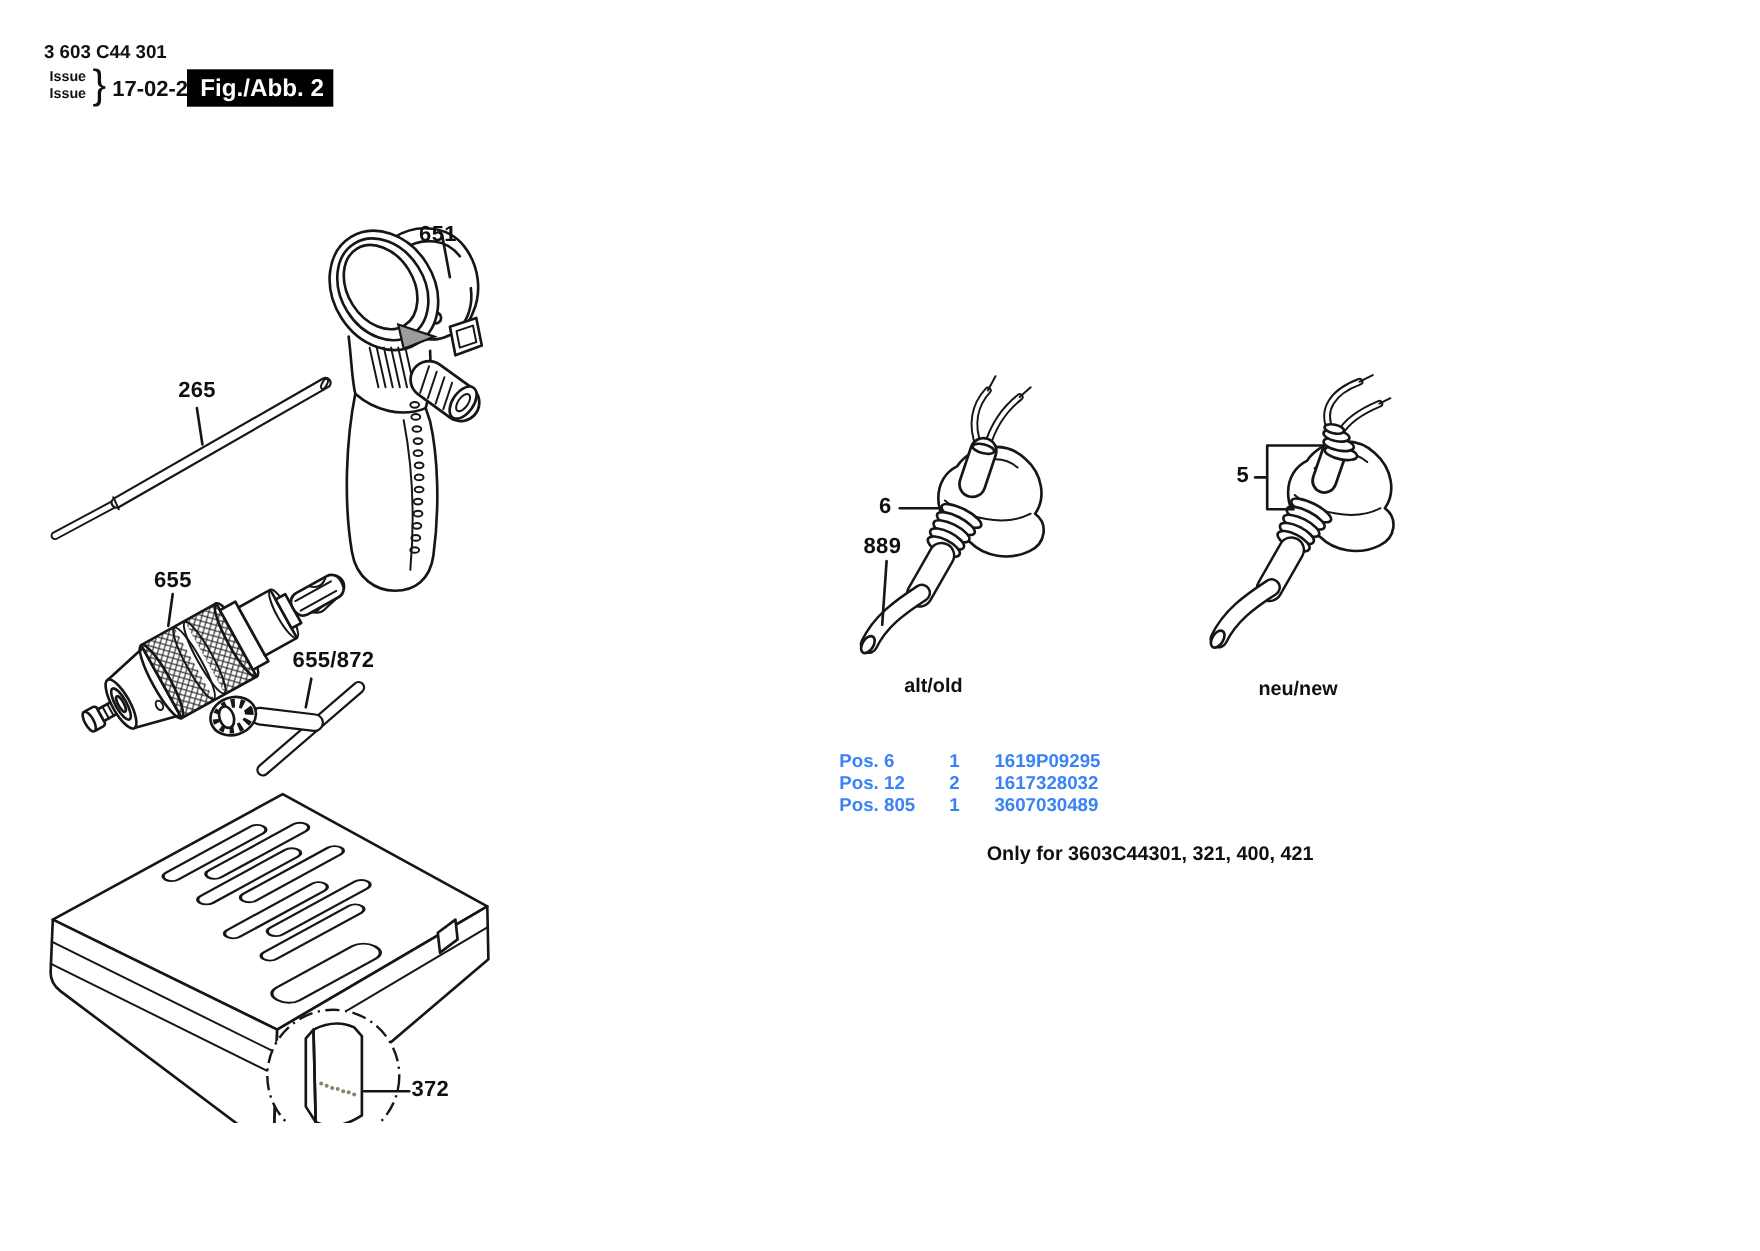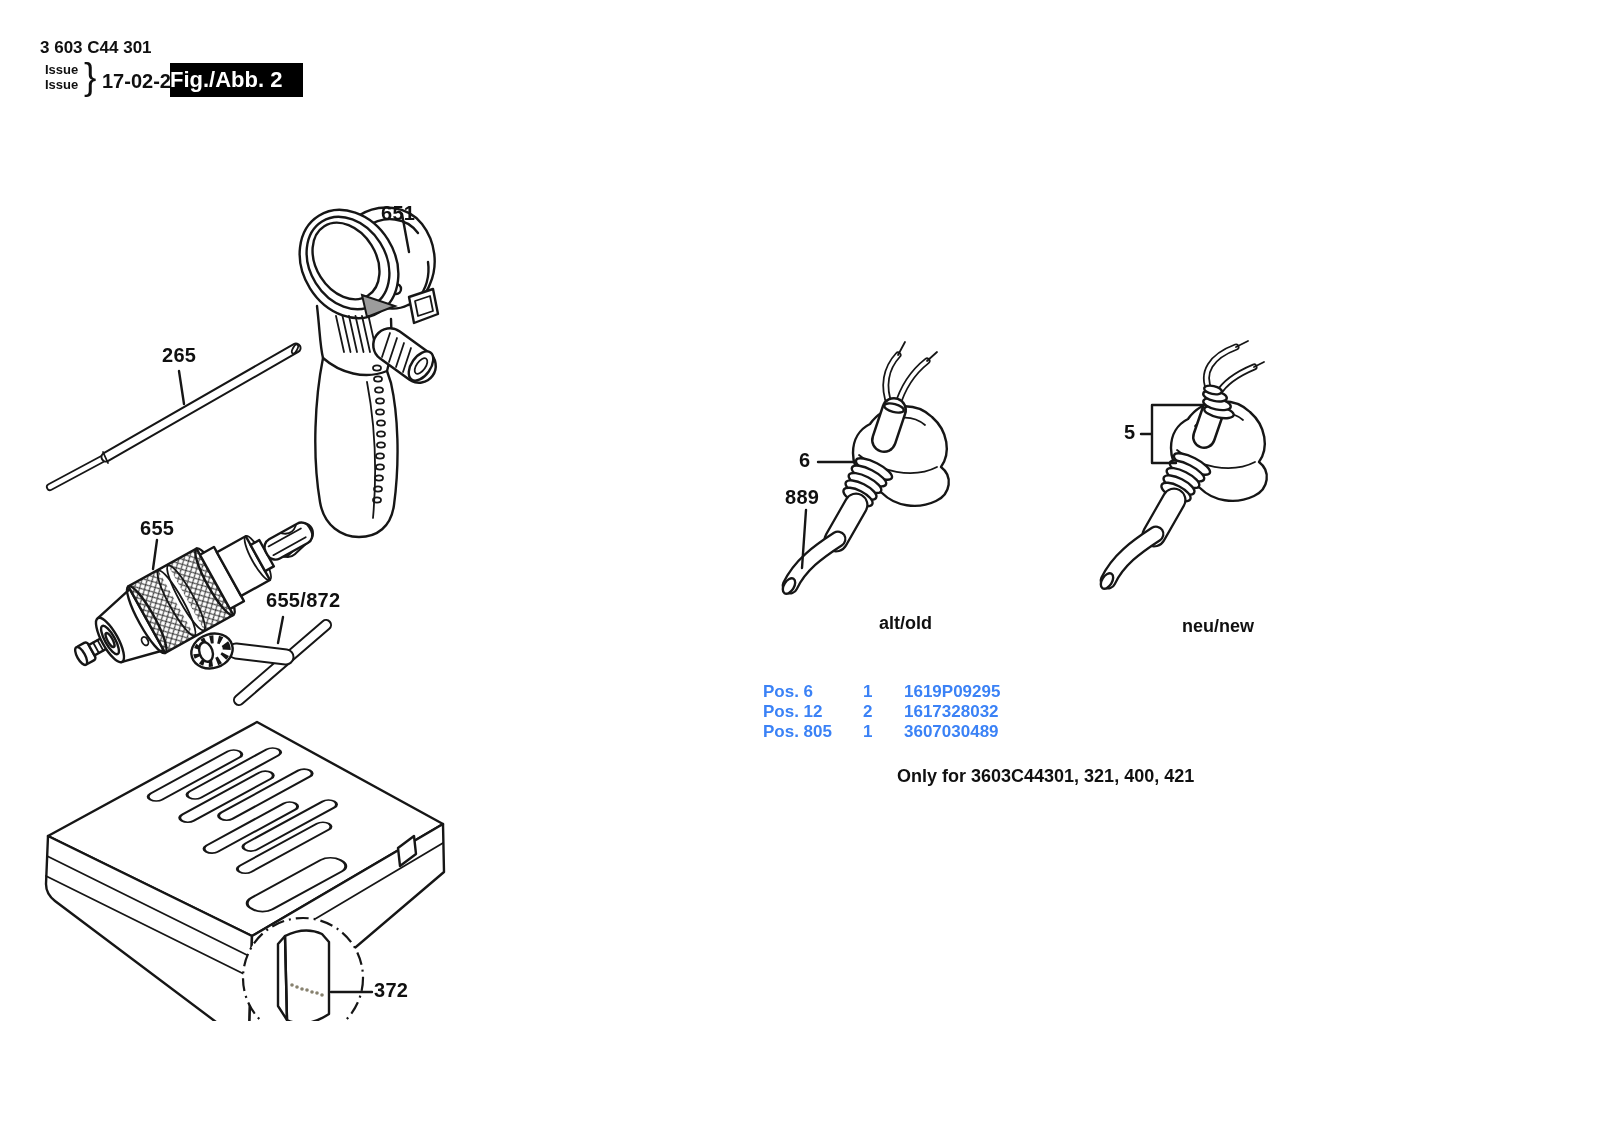--- a/index.html
+++ b/index.html
@@ -6,27 +6,27 @@
   #stage{position:relative;width:1600px;height:1021px;background:#ffffff;overflow:hidden;
          font-family:"Liberation Sans",sans-serif;}
   svg{position:absolute;left:0;top:0;}
   .ln{fill:none;stroke:#161616;stroke-width:2.4;stroke-linecap:round;stroke-linejoin:round;}
   .thin{stroke-width:1.8;}
   .fw{fill:#ffffff;}
   .tube-o{fill:none;stroke:#161616;stroke-linecap:round;}
   .tube-i{fill:none;stroke:#ffffff;stroke-linecap:round;}
   .t{position:absolute;color:#101010;font-weight:bold;white-space:nowrap;}
   .callout{font-size:20px;letter-spacing:.3px;}
-  .caption{font-size:18px;width:110px;text-align:right;}
+  .caption{font-size:18px;width:110px;text-align:left;}
   .prow{display:flex;height:20px;font-size:17px;font-weight:bold;color:#3b82f6;}
   .ppos{width:100px;}
   .pqty{width:41px;}
   .fnote{font-size:15px;line-height:15.8px;color:#262626;font-weight:bold;}
   #figbadge{background:#000;color:#fff;font-size:22px;line-height:34px;width:133px;height:34px;
-            padding-left:0;box-sizing:border-box;}
+            padding-left:12px;box-sizing:border-box;}
 </style>
 </head>
 <body>
 
 <div id="stage">
 
   <svg width="1600" height="1137" viewBox="0 0 1600 1137">
     <defs>
       <pattern id="knurl" width="7" height="7" patternUnits="userSpaceOnUse">
         <path d="M0 7 L7 0 M0 0 L7 7" stroke="#3a3a3a" stroke-width="1.1"></path>

